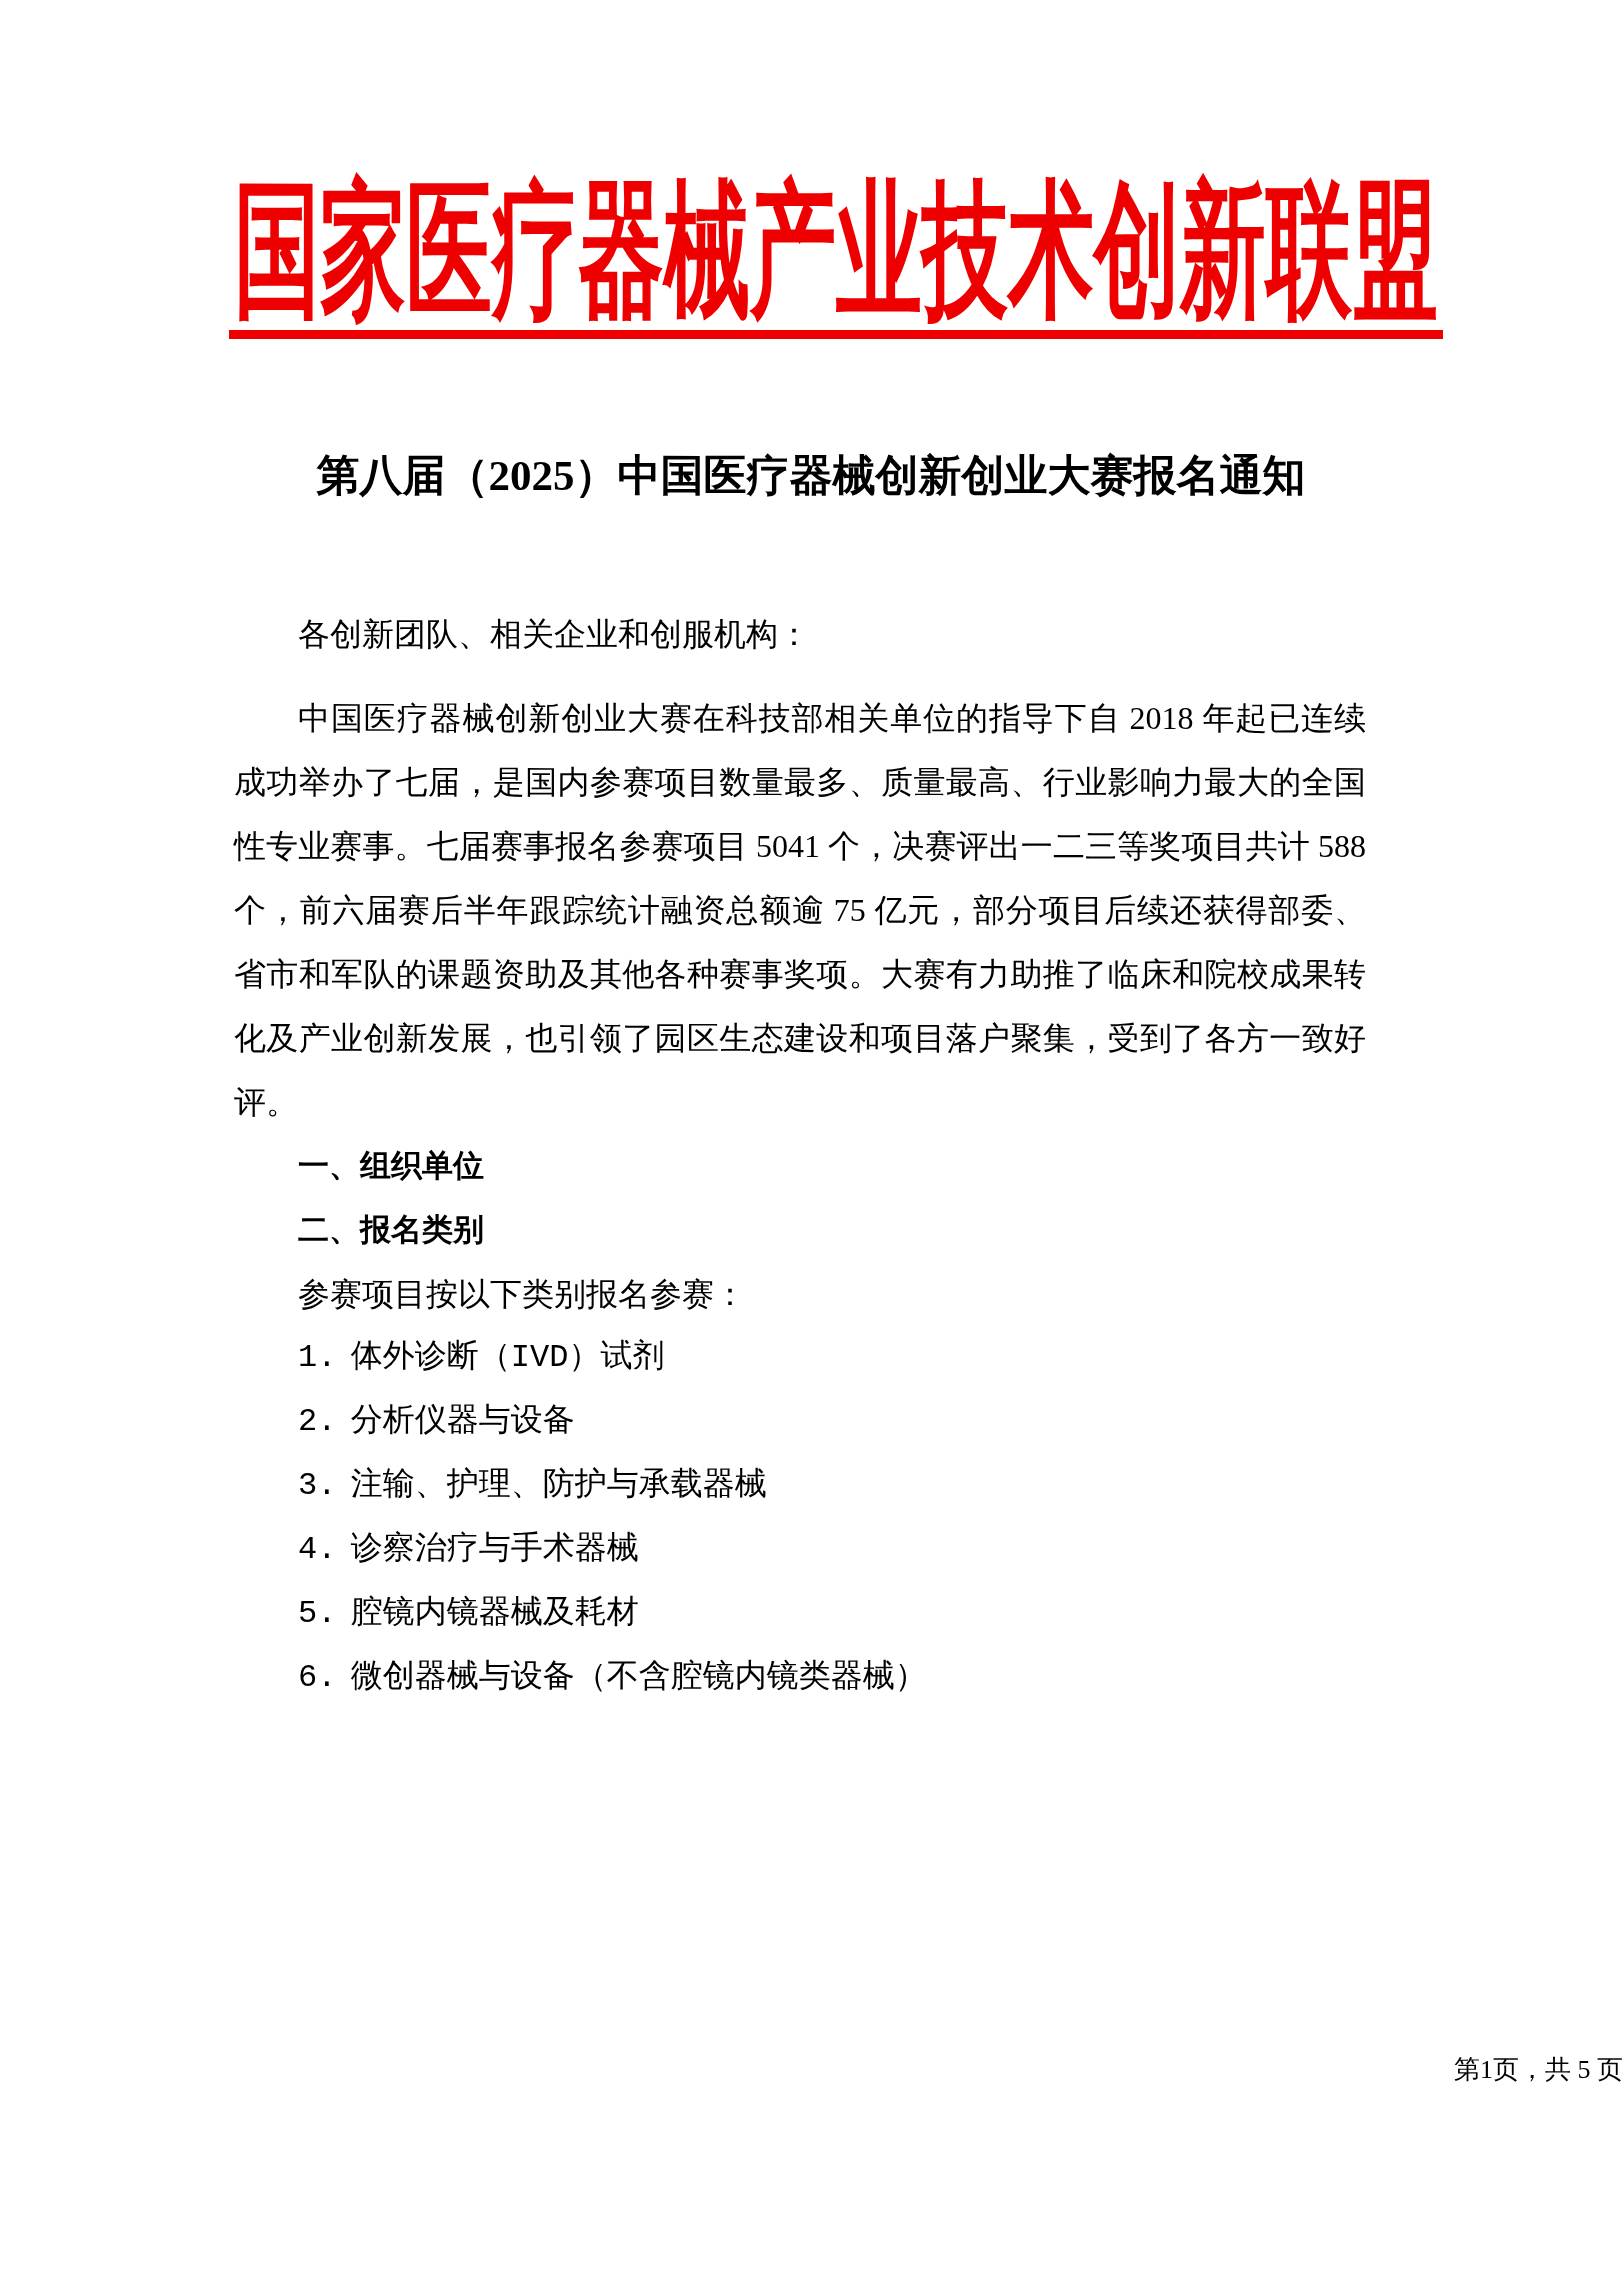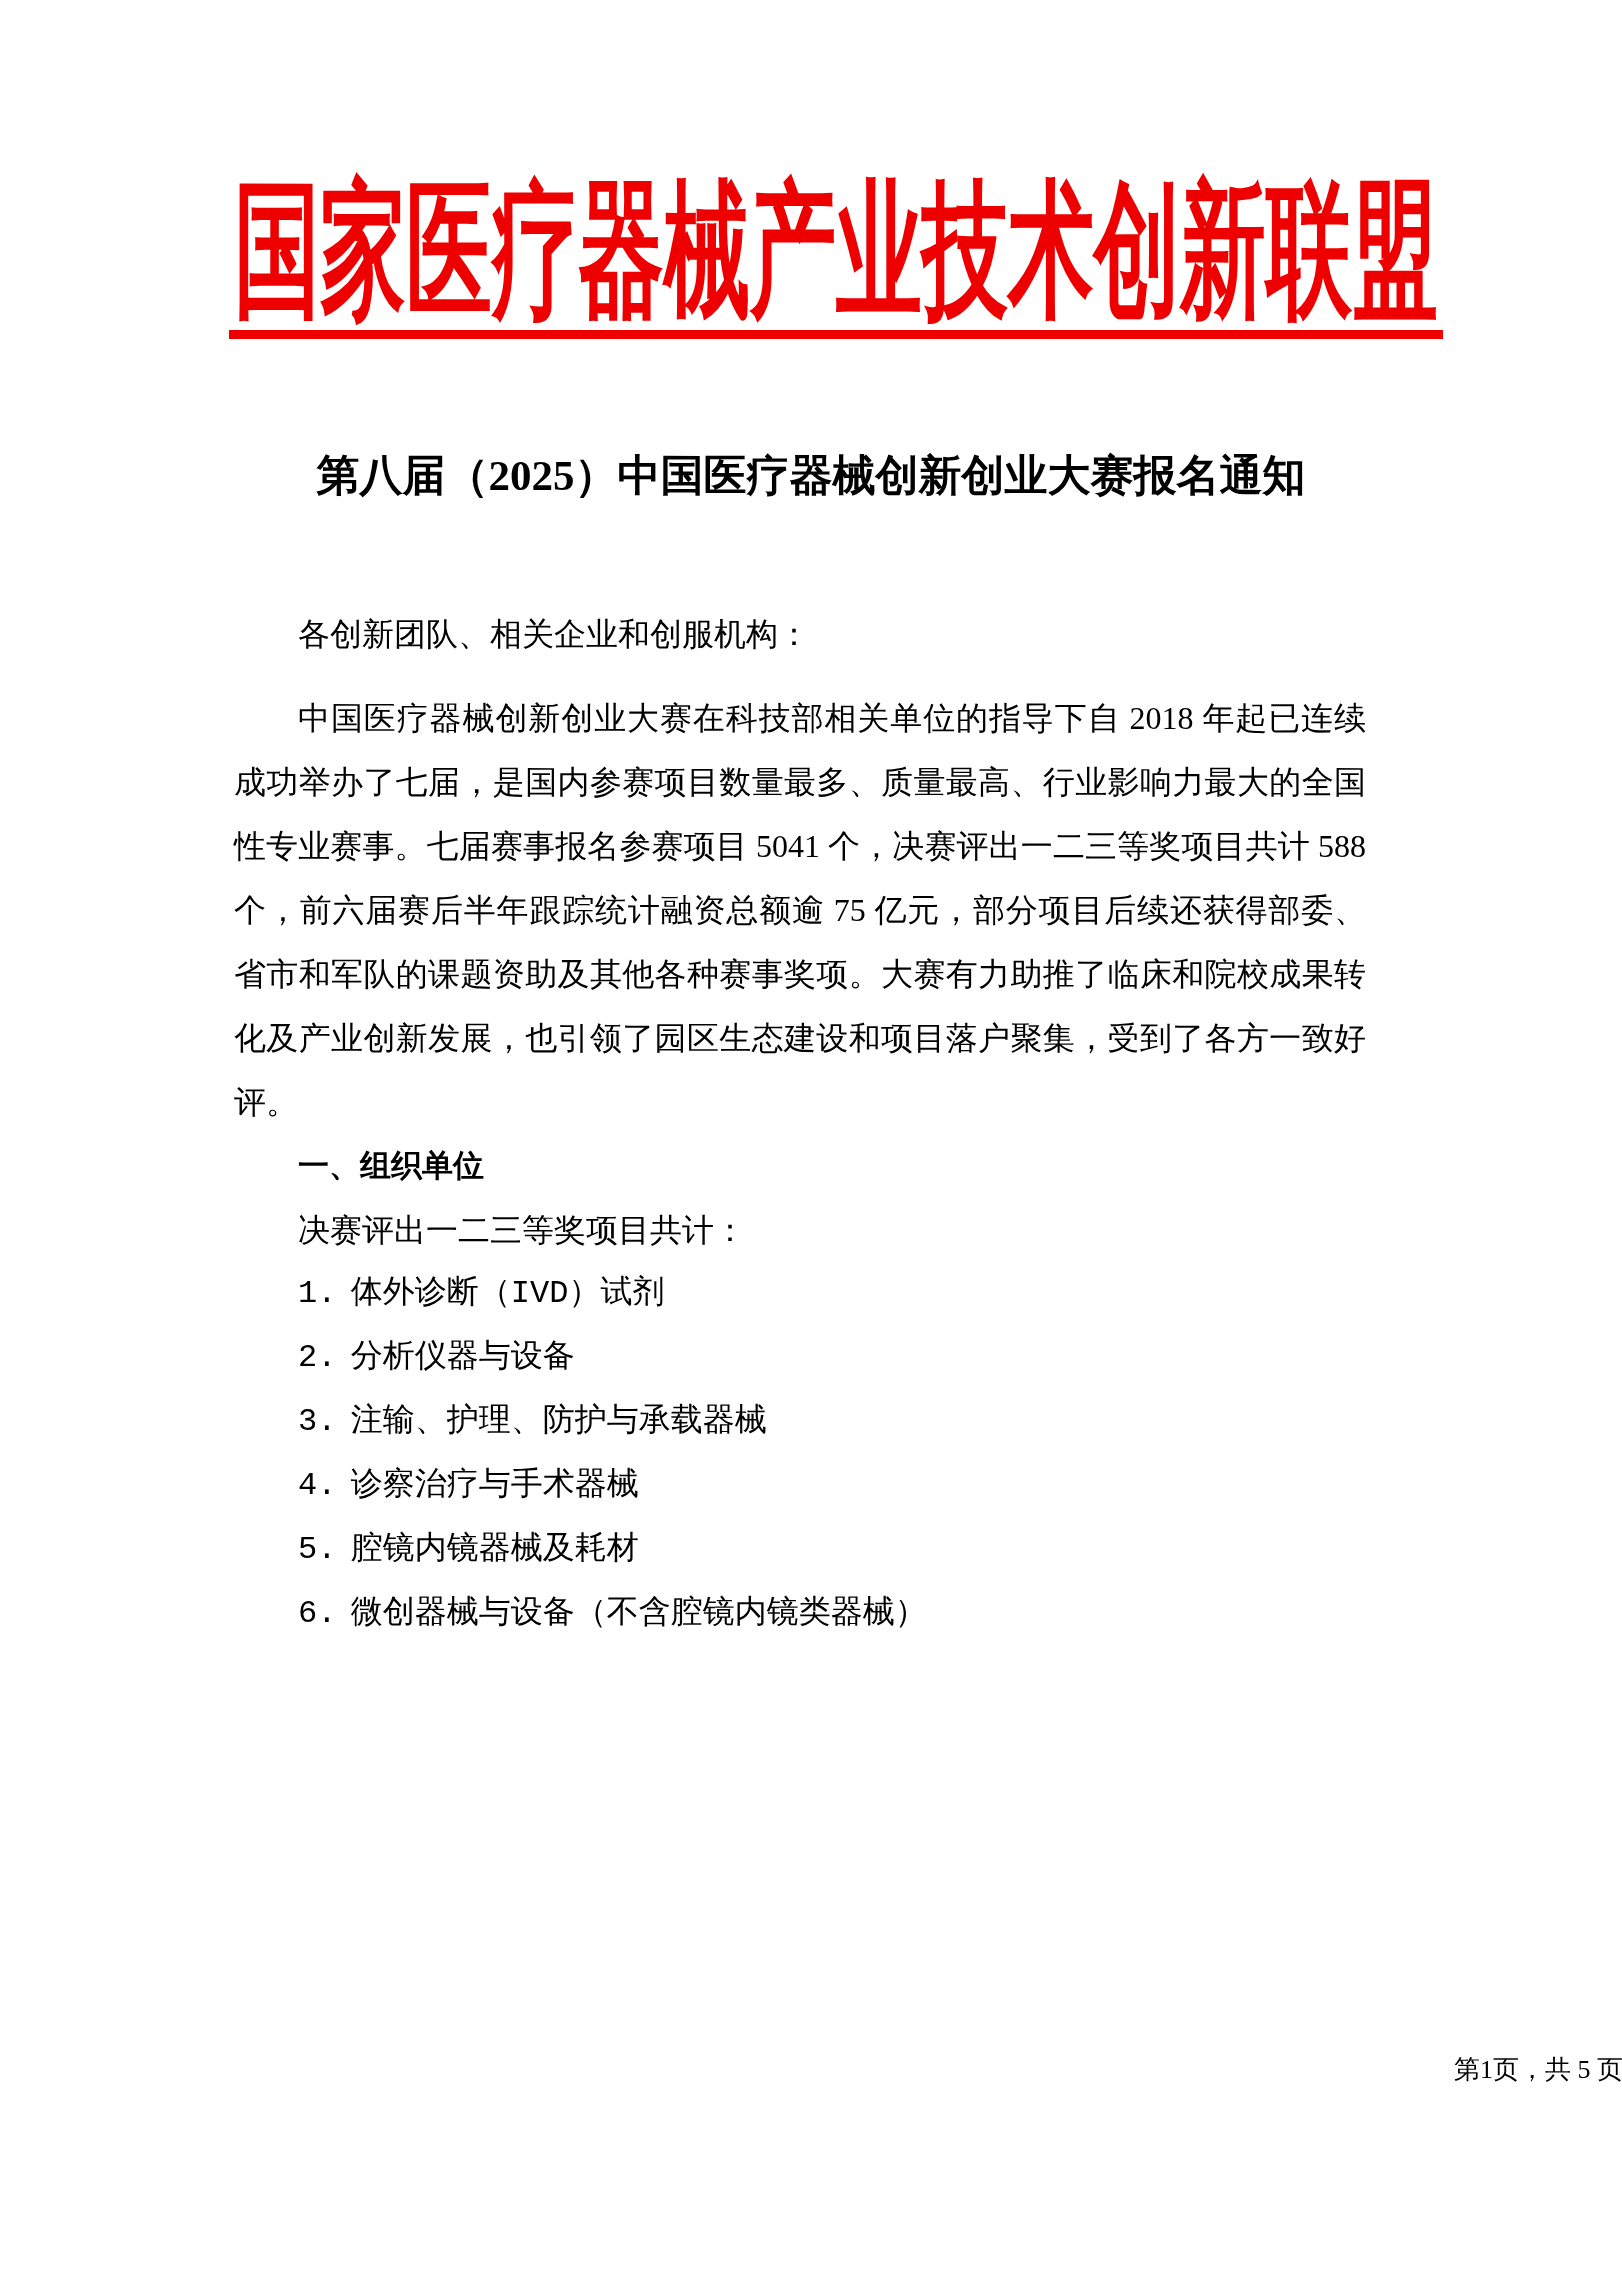--- a/index.html
+++ b/index.html
@@ -87,22 +87,23 @@
   <div class="content">
 
     <p class="para salutation">各创新团队、相关企业和创服机构：</p>
 
     <p class="para intro">中国医疗器械创新创业大赛在科技部相关单位的指导下自 2018 年起已连续成功举办了七届，是国内参赛项目数量最多、质量最高、行业影响力最大的全国性专业赛事。七届赛事报名参赛项目 5041 个，决赛评出一二三等奖项目共计 588 个，前六届赛后半年跟踪统计融资总额逾 75 亿元，部分项目后续还获得部委、省市和军队的课题资助及其他各种赛事奖项。大赛有力助推了临床和院校成果转化及产业创新发展，也引领了园区生态建设和项目落户聚集，受到了各方一致好评。</p>
 
 
     <div class="sec-heading">一、组织单位</div>
 
 
+    <div class="sec-heading">二、报名类别</div>
 
-    <p class="para lead">决赛评出一二三等奖项目共计：</p>
+    <p class="para lead">参赛项目按以下类别报名参赛：</p>
 
     <ul class="cat-list">
       <li class="cat-item"><span class="cat-num">1.</span><span>体外诊断（IVD）试剂</span></li>
       <li class="cat-item"><span class="cat-num">2.</span><span>分析仪器与设备</span></li>
       <li class="cat-item"><span class="cat-num">3.</span><span>注输、护理、防护与承载器械</span></li>
       <li class="cat-item"><span class="cat-num">4.</span><span>诊察治疗与手术器械</span></li>
       <li class="cat-item"><span class="cat-num">5.</span><span>腔镜内镜器械及耗材</span></li>
       <li class="cat-item"><span class="cat-num">6.</span><span>微创器械与设备（不含腔镜内镜类器械）</span></li>
     </ul>
 

